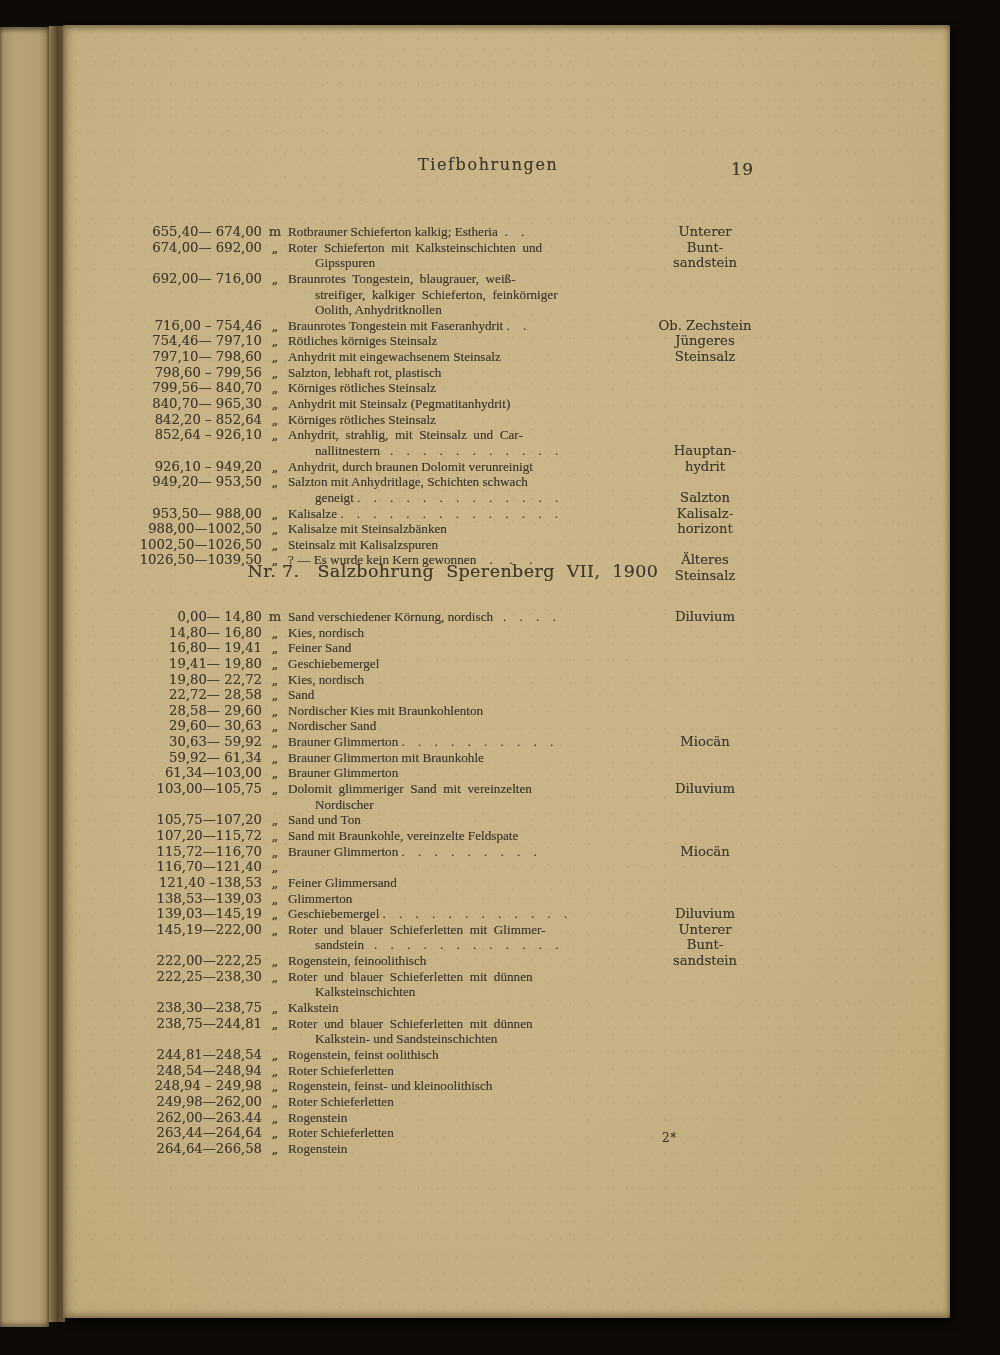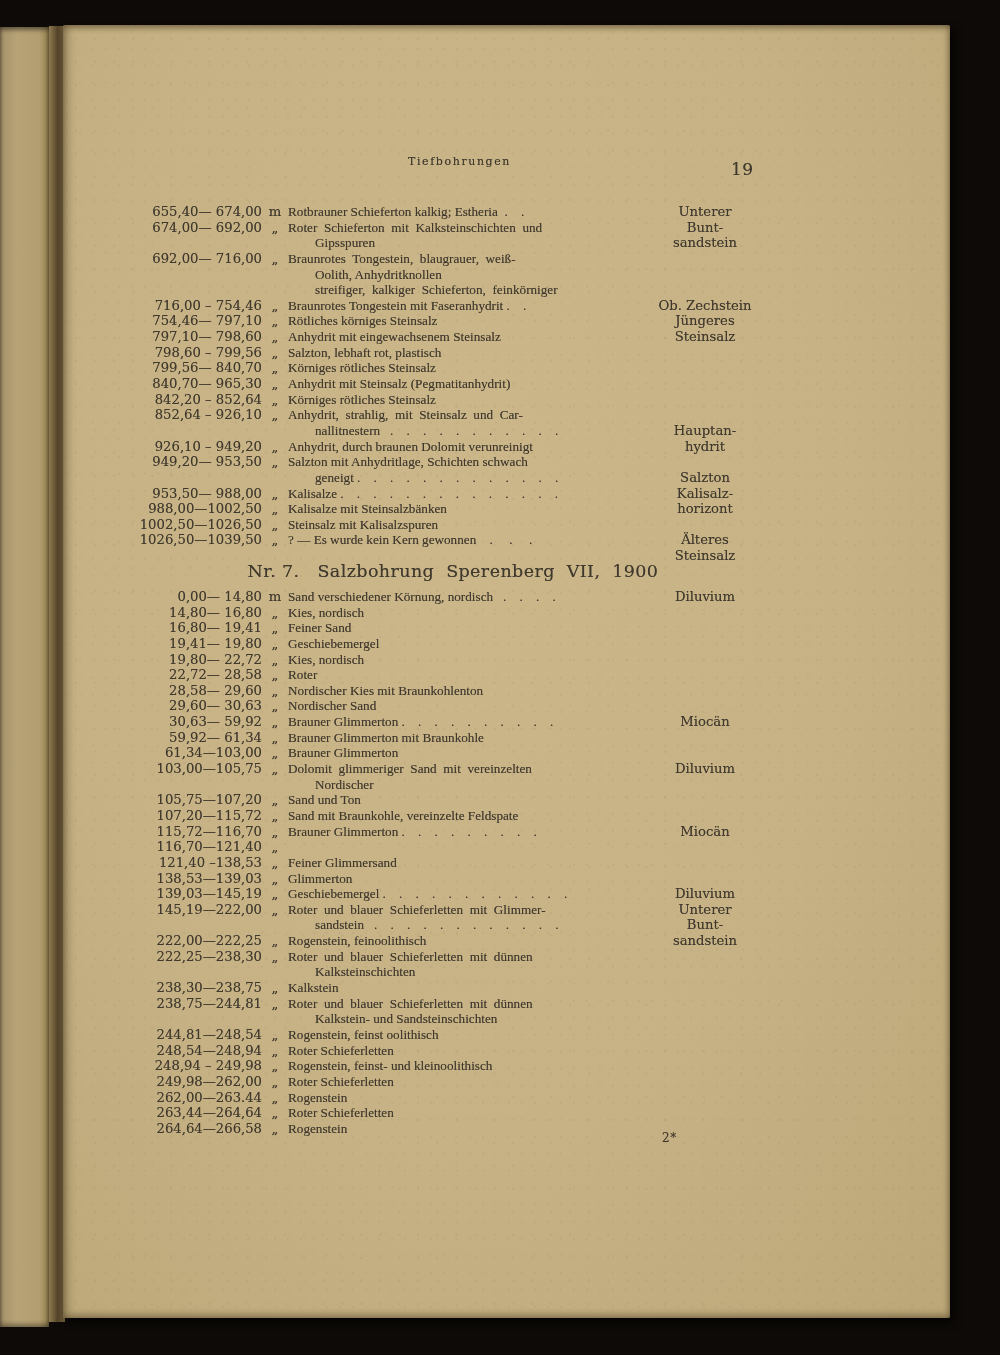--- a/index.html
+++ b/index.html
@@ -33,31 +33,31 @@
       radial-gradient(ellipse at 45% 38%, #cbb789 0%, #c6b285 55%, #bba777 100%);
     background-size:13px 17px, 19px 23px, 100% 100%;
     box-shadow:
       inset 4px 0 10px rgba(60,45,20,.38),
       inset 0 3px 5px rgba(60,45,20,.32),
       inset -2px -3px 6px rgba(60,45,20,.28),
       3px 4px 8px rgba(0,0,0,.65);
     border-radius:2px;
   }
   .running-title{
-    position:absolute;left:345px;top:130px;
-    font-size:11px;letter-spacing:1.6px;white-space:pre;
+    position:absolute;left:355px;top:130px;
+    font-size:16px;letter-spacing:1.6px;white-space:pre;
     text-shadow:0 0 .5px rgba(63,56,45,.55);
   }
   .page-number{
     position:absolute;left:668px;top:126px;
     font-size:17px;letter-spacing:.5px;
     text-shadow:0 0 .5px rgba(63,56,45,.55);
     margin-top:8px;
   }
-  .table{position:absolute;left:0;width:700px;}
+  .table{position:absolute;left:0;width:700px;margin-top:20px;}
   .t1{top:179px;}
   .t2{top:564px;}
   .trow{
     display:grid;
     grid-template-columns:199px 26px 367px 100px;
     height:15.65px;line-height:15.65px;
     font-size:13.2px;
     text-shadow:0 0 .45px rgba(63,56,45,.5);
   }
   .c-range{text-align:right;white-space:pre;}
@@ -107,27 +107,27 @@
       </div>
       <div class="trow">
         <div class="c-range">692,00— 716,00</div>
         <div class="c-unit">„</div>
         <div class="c-desc">Braunrotes  Tongestein,  blaugrauer,  weiß-</div>
         <div class="c-strat"></div>
       </div>
       <div class="trow">
         <div class="c-range"></div>
         <div class="c-unit"></div>
+        <div class="c-desc indent">streifiger,  kalkiger  Schieferton,  feinkörniger</div>
+        <div class="c-strat"></div>
+      </div>
+      <div class="trow">
+        <div class="c-range"></div>
+        <div class="c-unit"></div>
         <div class="c-desc indent">Oolith, Anhydritknollen</div>
-        <div class="c-strat"></div>
-      </div>
-      <div class="trow">
-        <div class="c-range"></div>
-        <div class="c-unit"></div>
-        <div class="c-desc indent">streifiger,  kalkiger  Schieferton,  feinkörniger</div>
         <div class="c-strat"></div>
       </div>
       <div class="trow">
         <div class="c-range">716,00 – 754,46</div>
         <div class="c-unit">„</div>
         <div class="c-desc">Braunrotes Tongestein mit Faseranhydrit .    .</div>
         <div class="c-strat">Ob. Zechstein</div>
       </div>
       <div class="trow">
         <div class="c-range">754,46— 797,10</div>
@@ -256,21 +256,21 @@
       </div>
       <div class="trow">
         <div class="c-range">19,80— 22,72</div>
         <div class="c-unit">„</div>
         <div class="c-desc">Kies, nordisch</div>
         <div class="c-strat"></div>
       </div>
       <div class="trow">
         <div class="c-range">22,72— 28,58</div>
         <div class="c-unit">„</div>
-        <div class="c-desc">Roter</div>
+        <div class="c-desc">Sand</div>
         <div class="c-strat"></div>
       </div>
       <div class="trow">
         <div class="c-range">28,58— 29,60</div>
         <div class="c-unit">„</div>
         <div class="c-desc">Nordischer Kies mit Braunkohlenton</div>
         <div class="c-strat"></div>
       </div>
       <div class="trow">
         <div class="c-range">29,60— 30,63</div>

